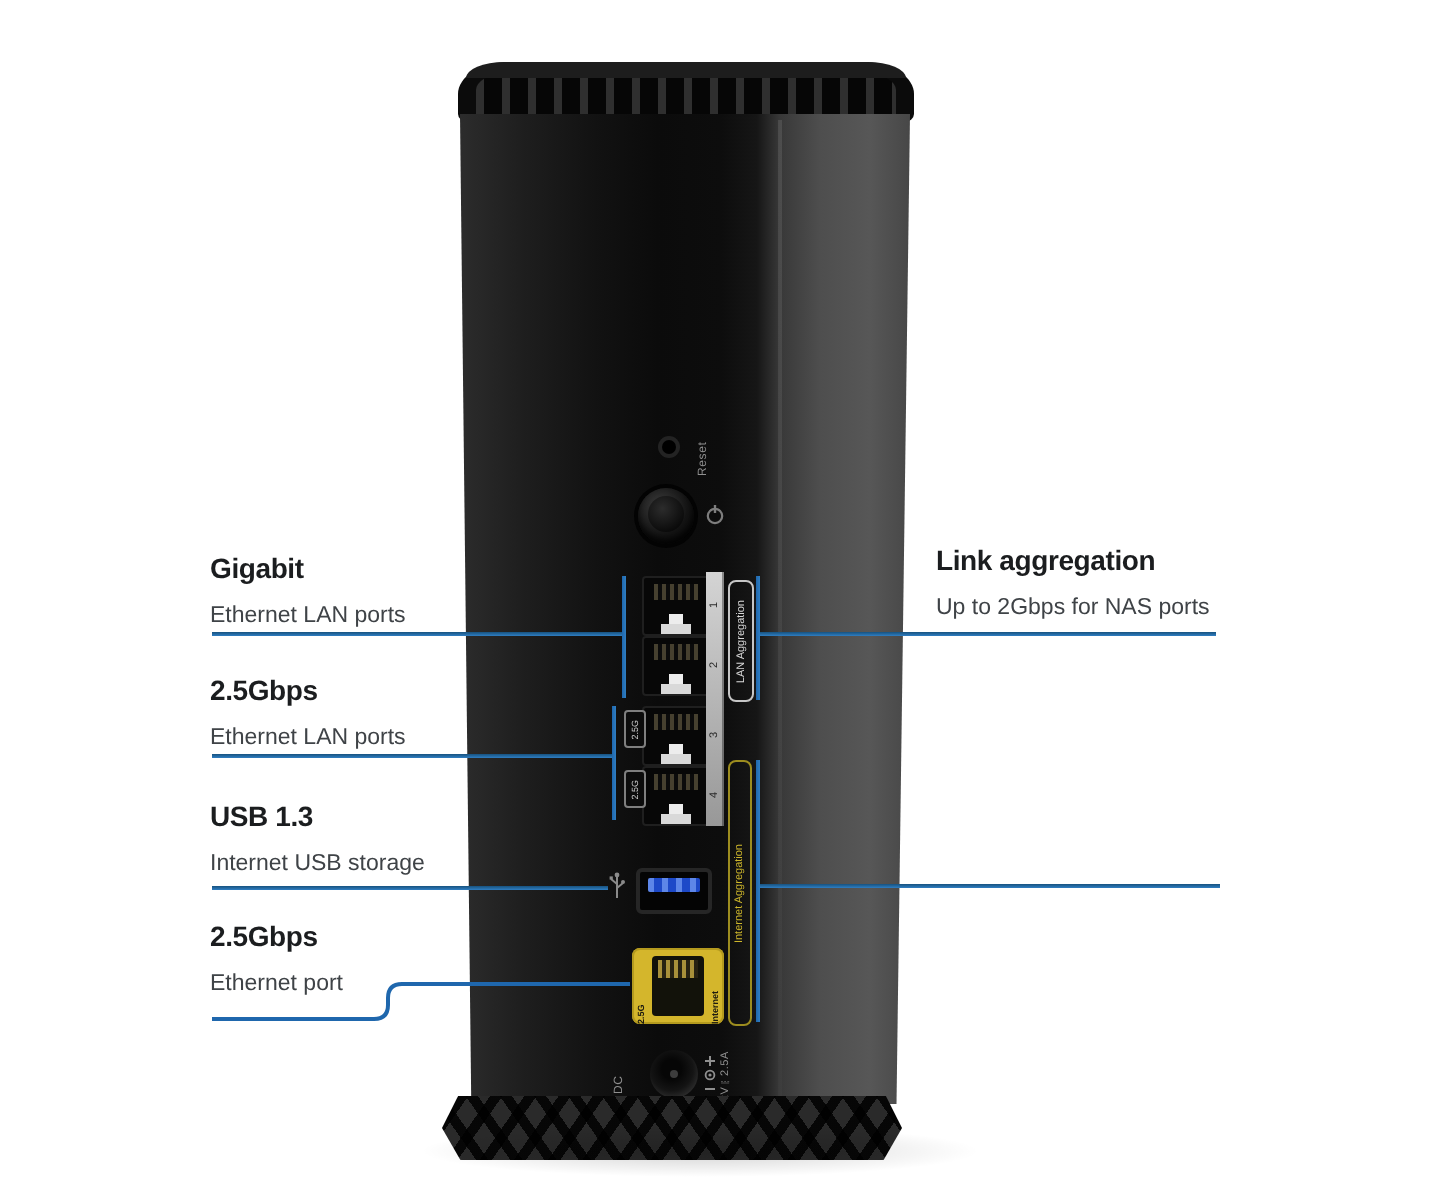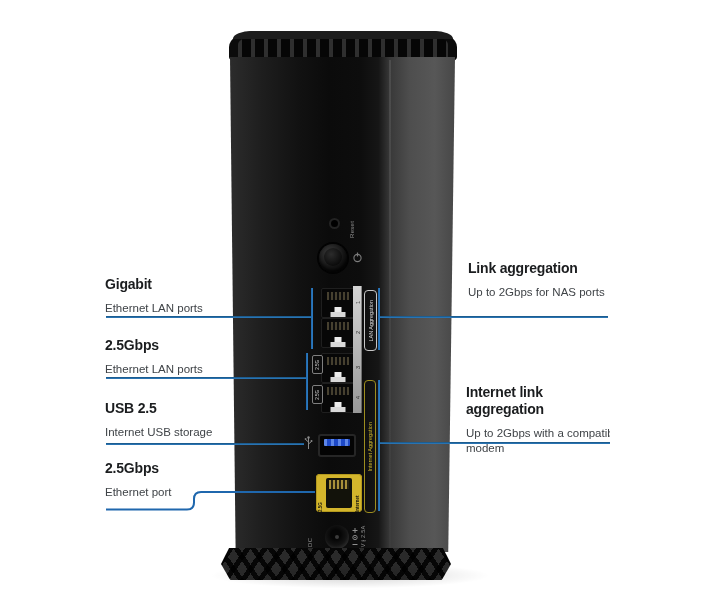--- a/index.html
+++ b/index.html
@@ -206,30 +206,26 @@
 
   <div class="callout" style="left:105px;top:276px;">
     <div class="title">Gigabit</div>
     <div class="desc">Ethernet LAN ports</div>
   </div>
   <div class="callout" style="left:105px;top:337px;">
     <div class="title">2.5Gbps</div>
     <div class="desc">Ethernet LAN ports</div>
   </div>
   <div class="callout" style="left:105px;top:400px;">
-    <div class="title">USB 2.5</div>
+    <div class="title">USB 1.3</div>
     <div class="desc">Internet USB storage</div>
   </div>
   <div class="callout" style="left:105px;top:460px;">
     <div class="title">2.5Gbps</div>
     <div class="desc">Ethernet port</div>
   </div>
 
-  <div class="callout" style="left:468px;top:260px;">
+  <div class="callout" style="left:468px;top:272px;">
     <div class="title">Link aggregation</div>
     <div class="desc">Up to 2Gbps for NAS ports</div>
   </div>
-  <div class="callout" style="left:466px;top:384px;width:158px;">
-    <div class="title">Internet link aggregation</div>
-    <div class="desc">Up to 2Gbps with a compatible modem</div>
-  </div>
 
 </div>
 
 </body></html>

